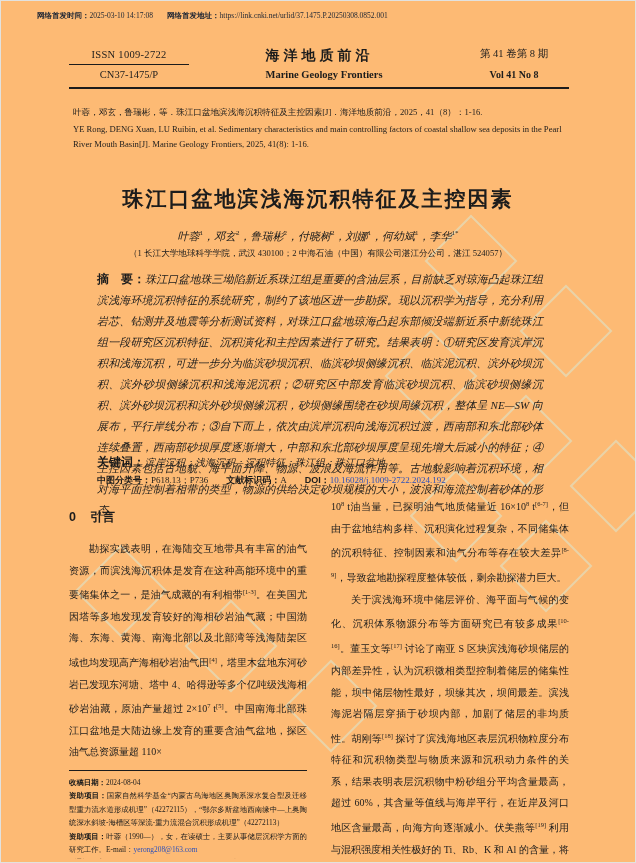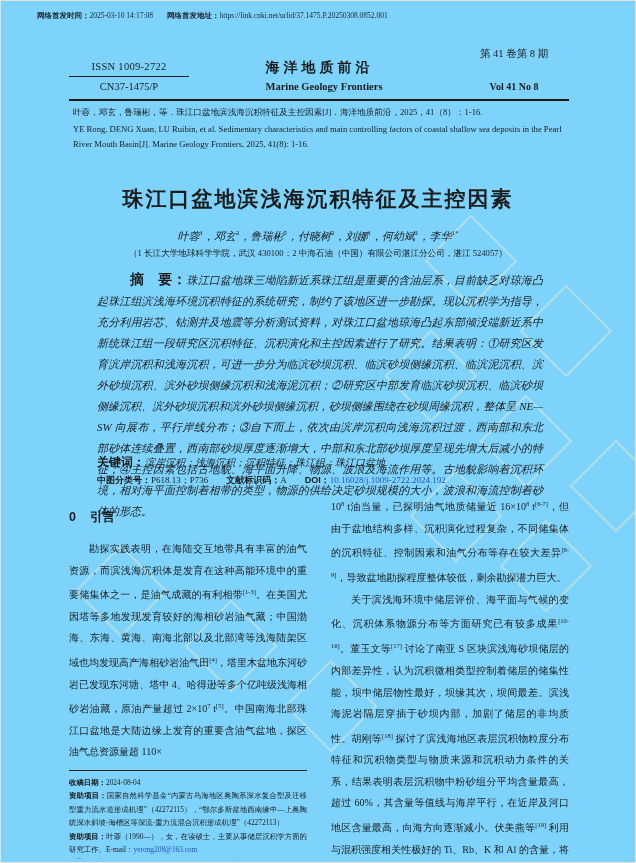--- a/index.html
+++ b/index.html
@@ -1,21 +1,21 @@
 <!DOCTYPE html>
 <html><head>
 <meta charset="utf-8">
 <title>Journal First Page</title>
 <style>
   html,body{margin:0;padding:0;background:#eef0ee;}
   .page{
     position:relative;
     width:636px;height:863px;
     margin:0 auto;
-    background:#7dd3fc;
+    background:#fdba74;
     border:1px solid #e2e2df;
     box-sizing:border-box;
     overflow:hidden;
     font-family:"Liberation Serif","DejaVu Serif",serif;
     color:#1c1c1c;
   }
   .watermark{position:absolute;left:0;top:0;z-index:0;pointer-events:none;}
   .content{position:relative;z-index:1;}
 
   
@@ -33,40 +33,40 @@
     display:flex;align-items:flex-end;justify-content:space-between;
     border-bottom:2px solid #1c1c1c;padding-bottom:7px;
   }
   .mh-left{width:120px;text-align:center;}
   .mh-issn{font-size:10.5px;letter-spacing:.3px;border-bottom:1px solid #1c1c1c;padding-bottom:4px;margin-bottom:4px;}
   .mh-cn{font-size:10.5px;}
   .mh-center{text-align:left;}
   .mh-jcn{font-size:14px;font-weight:bold;letter-spacing:4px;margin-bottom:4px;}
   .mh-jen{font-size:10.5px;font-weight:bold;}
   .mh-right{width:110px;text-align:center;}
-  .mh-vcn{font-size:10.5px;margin-bottom:20px;}
+  .mh-vcn{font-size:10.5px;margin-bottom:8px;}
   .mh-ven{font-size:10px;font-weight:bold;}
 
   
   .citation{position:absolute;top:104px;left:72px;width:500px;font-size:8.6px;line-height:15px;}
   .citation p{margin:0 0 2px 0;}
 
   
   .title{
     position:absolute;top:184px;left:0;width:100%;text-align:center;
     margin:0;font-size:21px;letter-spacing:2px;font-weight:bold;
     font-family:"Liberation Sans","DejaVu Sans",sans-serif;
   }
   .authors{position:absolute;top:228px;left:0;width:100%;text-align:center;font-size:11px;font-style:italic;}
   .authors sup{font-size:7px;font-style:normal;}
   .affiliation{position:absolute;top:247px;left:0;width:100%;text-align:center;font-size:8.6px;}
 
   
   .abstract{position:absolute;top:268px;left:96px;width:446px;font-size:11px;line-height:21px;text-align:justify;}
-  .ab-label{font-weight:bold;font-family:"Liberation Sans","DejaVu Sans",sans-serif;font-size:14px;margin-left:33px;}
+  .ab-label{font-weight:bold;font-family:"Liberation Sans","DejaVu Sans",sans-serif;font-size:12px;}
   .ab-body{font-style:italic;}
   .keywords{position:absolute;top:453px;left:96px;width:446px;font-size:10px;line-height:17px;}
   .kw-label{font-weight:bold;font-family:Liberation Serif, serif;font-size:12px;}
   .kw-body{font-style:italic;}
   .meta-line{position:absolute;top:471px;left:96px;width:446px;font-size:9px;line-height:16px;}
   .meta-label{font-weight:bold;font-family:"Liberation Sans","DejaVu Sans",sans-serif;}
   .meta-label.gap{margin-left:18px;}
   .doi{color:#2b50bb;text-decoration:none;}
 
   

